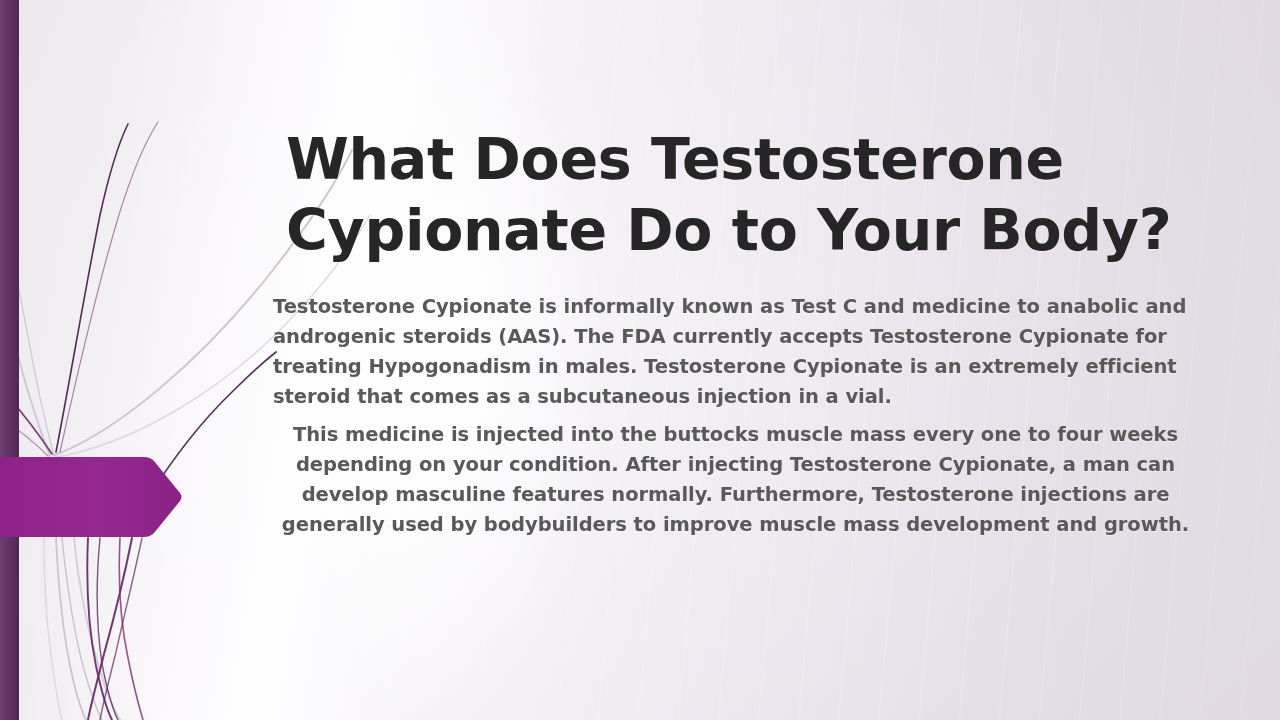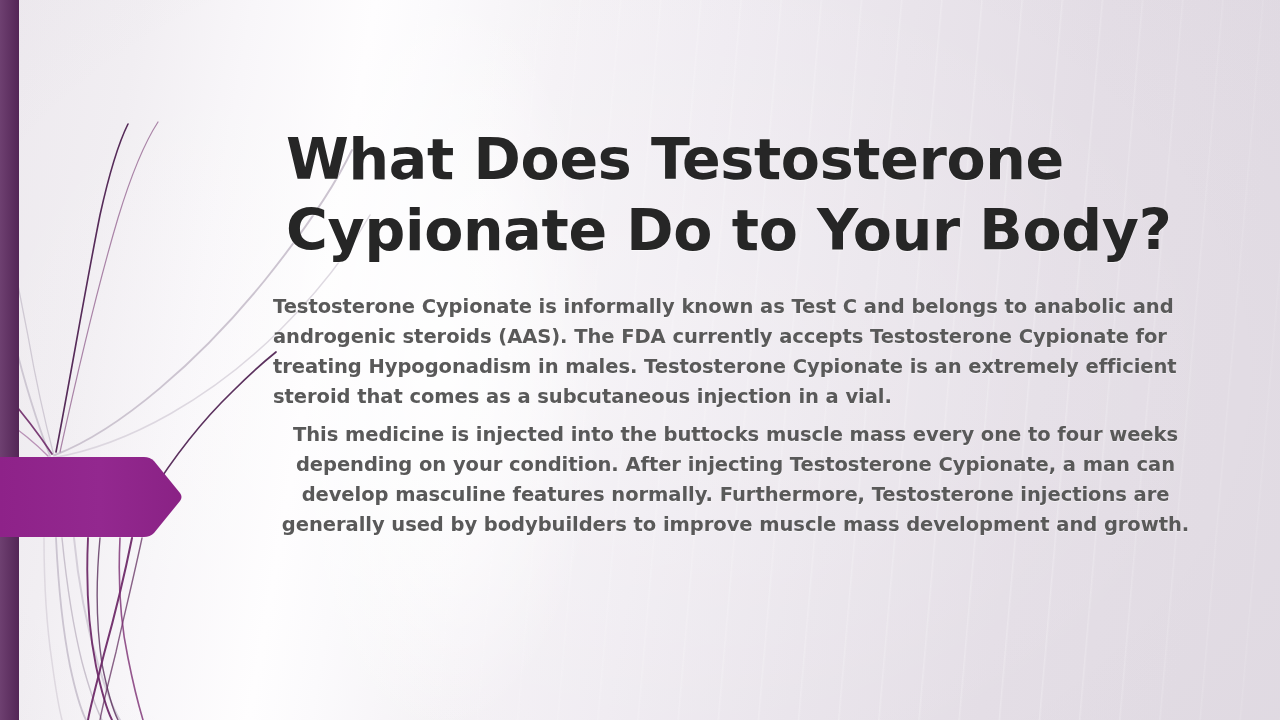--- a/index.html
+++ b/index.html
@@ -185,17 +185,17 @@
         <stop offset="55%" stop-color="#93288F"></stop>
         <stop offset="100%" stop-color="#8A2285"></stop>
       </linearGradient>
     </defs>
     <path d="M0,1 L144,1 Q150,1 154,5 L180,37 Q183,41 180,45 L154,77 Q150,81 144,81 L0,81 Z" fill="url(#chevGrad)"></path>
   </svg>
 
   <div class="title">What Does Testosterone Cypionate Do to Your Body?</div>
 
   <div class="body-block">
-    <p class="para">Testosterone Cypionate is informally known as Test C and belongs to anabolic and androgenic steroids (AAS). The FDA currently accepts Testosterone Cypionate for treating Hypogonadism in males. Testosterone Cypionate is an extremely efficient steroid that comes as a subcutaneous injection in a vial.</p>
+    <p class="para">Testosterone Cypionate is informally known as Test C and medicine to anabolic and androgenic steroids (AAS). The FDA currently accepts Testosterone Cypionate for treating Hypogonadism in males. Testosterone Cypionate is an extremely efficient steroid that comes as a subcutaneous injection in a vial.</p>
     <p class="para">This medicine is injected into the buttocks muscle mass every one to four weeks depending on your condition. After injecting Testosterone Cypionate, a man can develop masculine features normally. Furthermore, Testosterone injections are generally used by bodybuilders to improve muscle mass development and growth.</p>
   </div>
 
 </div>
 
 </body></html>

